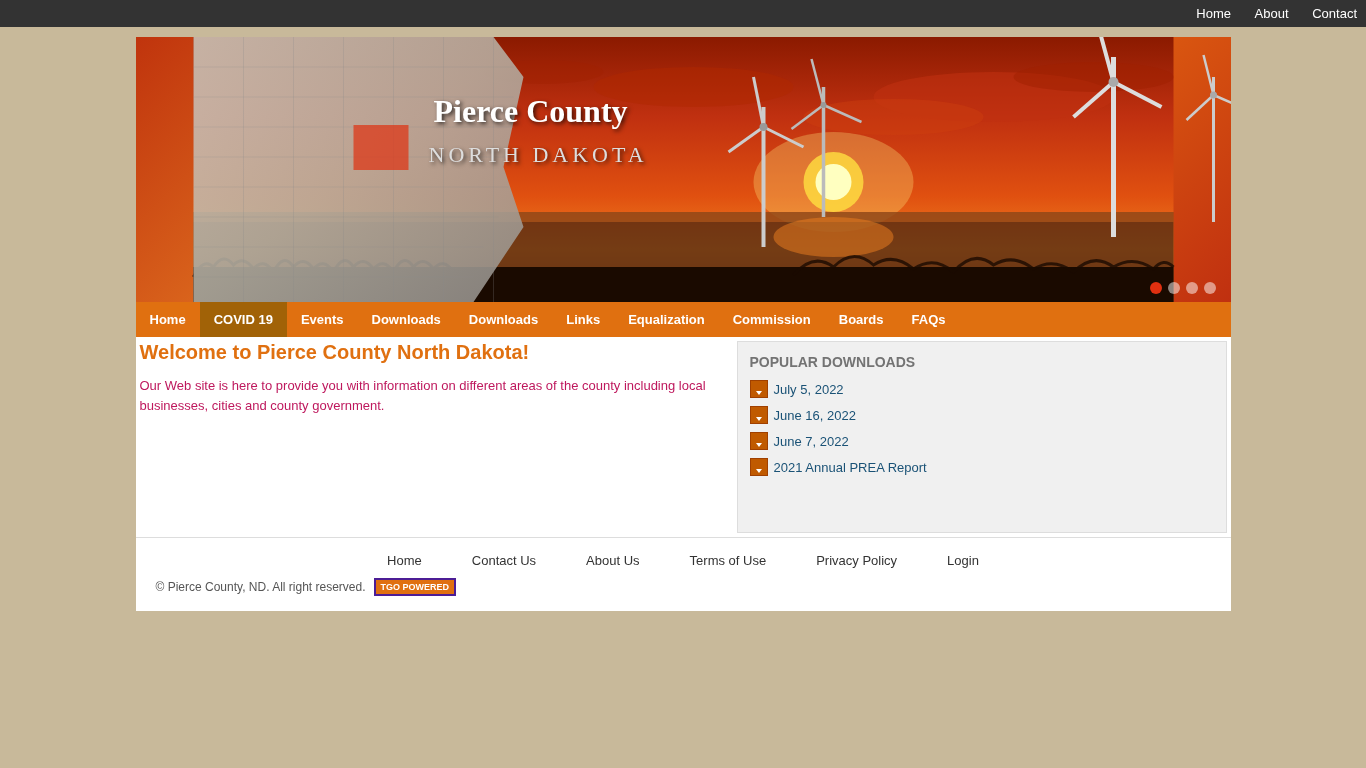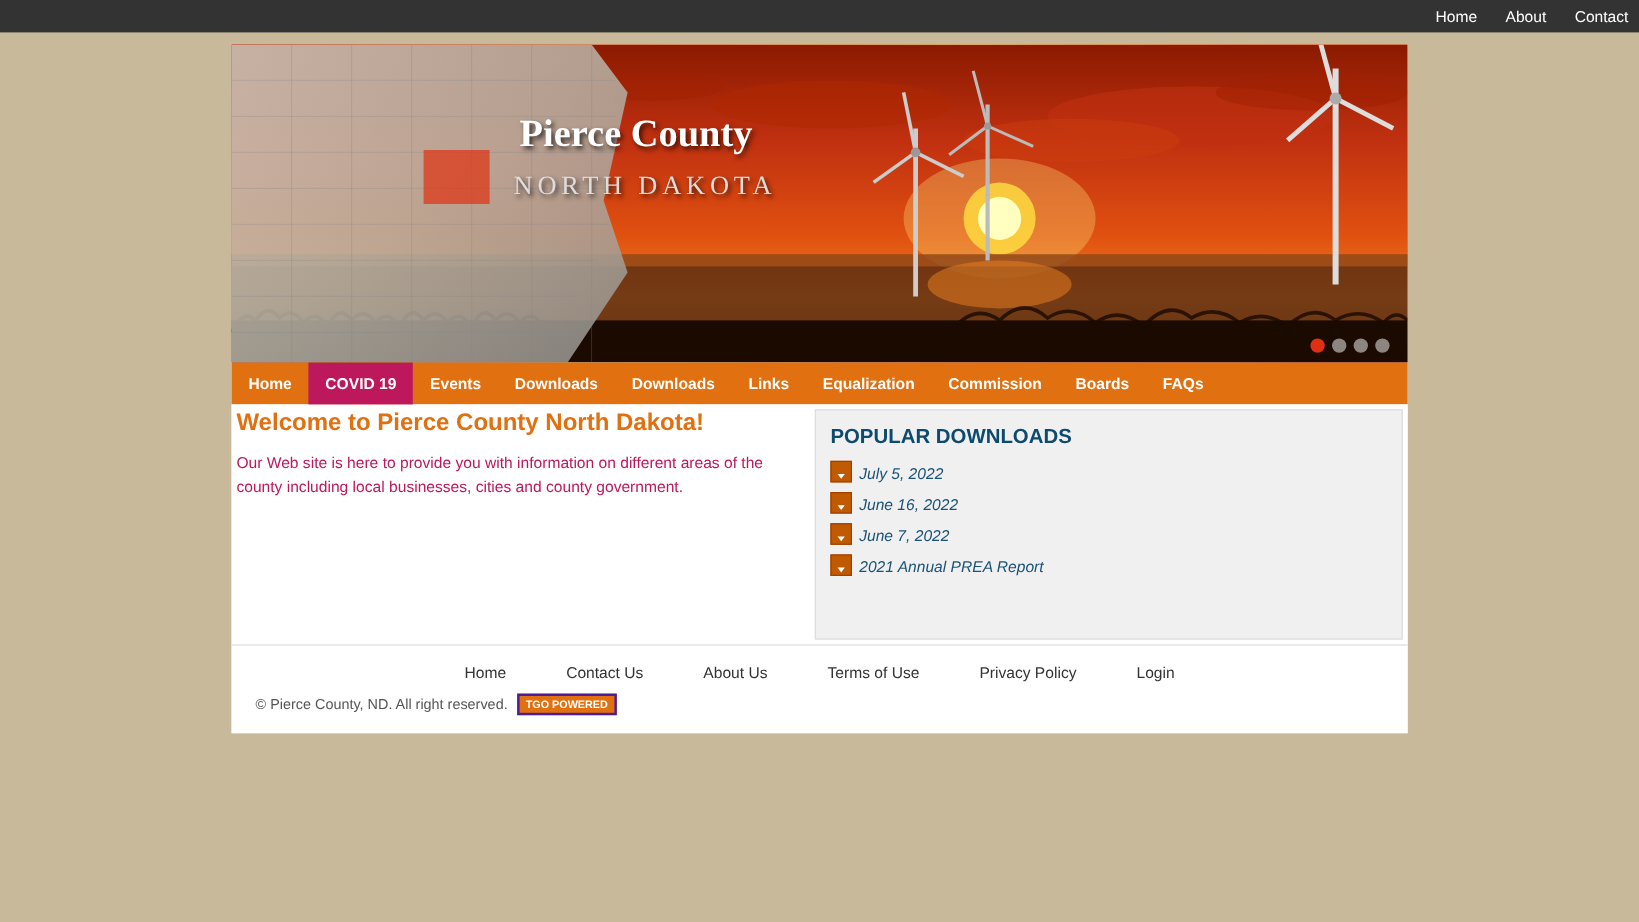--- a/index.html
+++ b/index.html
@@ -19,21 +19,21 @@
       font-size: 13px;
     }
     #top-bar a {
       color: #fff;
       text-decoration: none;
       margin-left: 20px;
     }
 
     
     #wrapper {
-      width: 980px;
+      width: 1095px;
       margin: 10px auto;
       background: #fff;
     }
 
     
     #header {
       width: 100%;
       height: 265px;
       position: relative;
       overflow: hidden;
@@ -74,21 +74,21 @@
     }
     #nav a {
       color: #fff;
       text-decoration: none;
       padding: 10px 14px;
       font-size: 13px;
       font-weight: bold;
       display: block;
       white-space: nowrap;
     }
-    #nav a.active { background-color: #be185d; }
+    #nav a.active { background-color: #a16207; }
 
     
     #content {
       padding: 4px;
       background: #fff;
       min-height: 200px;
       display: flex;
       gap: 20px;
     }
 
@@ -112,32 +112,31 @@
     
     #downloads-box {
       width: 490px;
       background: #f0f0f0;
       border: 1px solid #ddd;
       padding: 12px;
       flex-shrink: 0;
     }
 
     .downloads-title {
-      color: #0c4a6e;
-      font-size: 17px;
+      color: #737373;
+      font-size: 14px;
       font-weight: bold;
       margin-bottom: 10px;
       text-transform: uppercase;
     }
 
     .download-item {
       display: flex;
-      align-items: flex-end;
+      align-items: center;
       margin-bottom: 8px;
-      font-style: italic;
     }
 
     .download-icon {
       width: 18px;
       height: 18px;
       background: #c05a00;
       border: 1px solid #a04000;
       display: inline-flex;
       align-items: center;
       justify-content: center;

